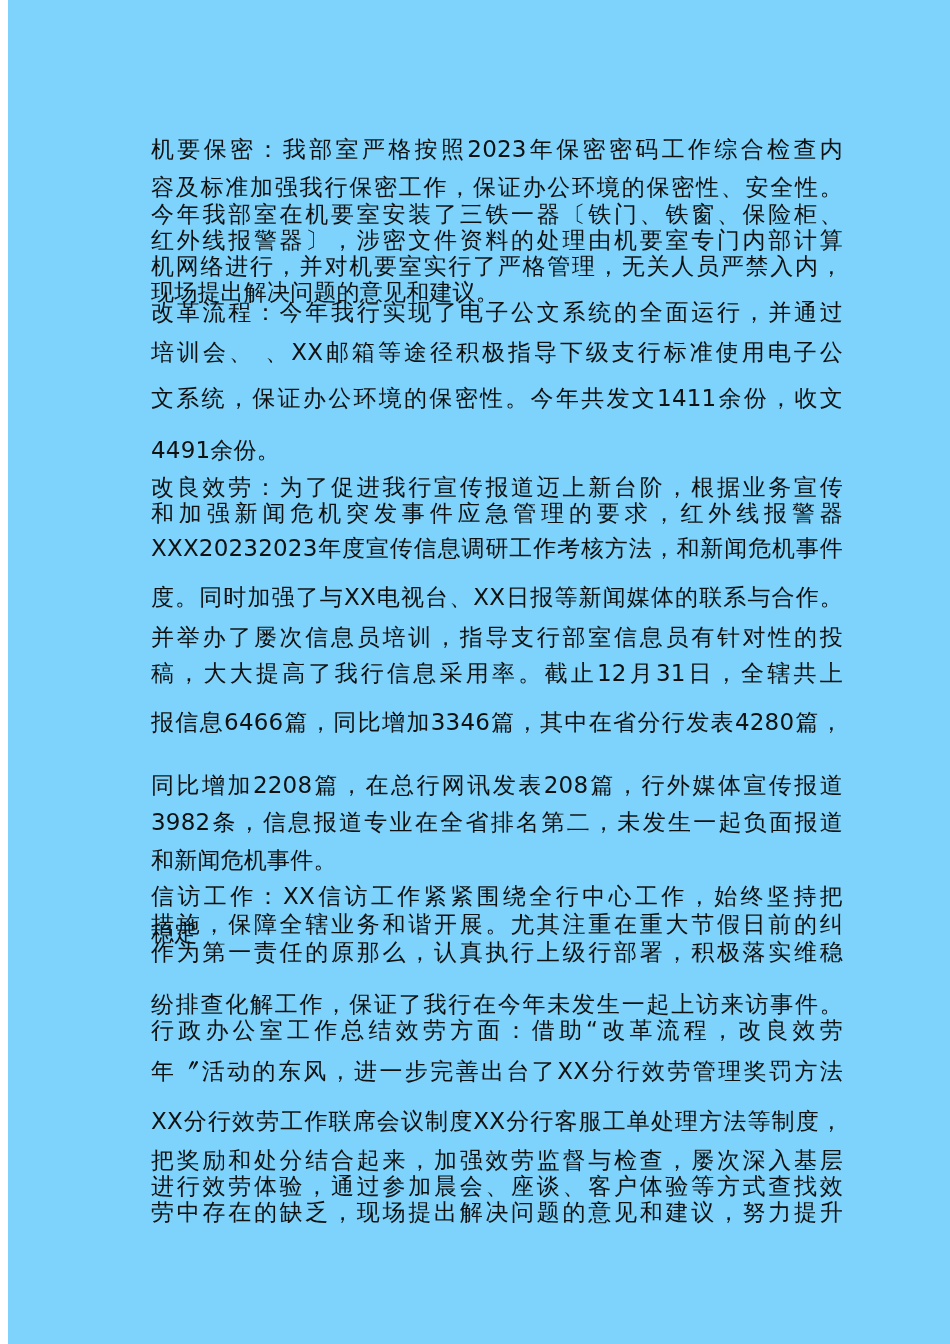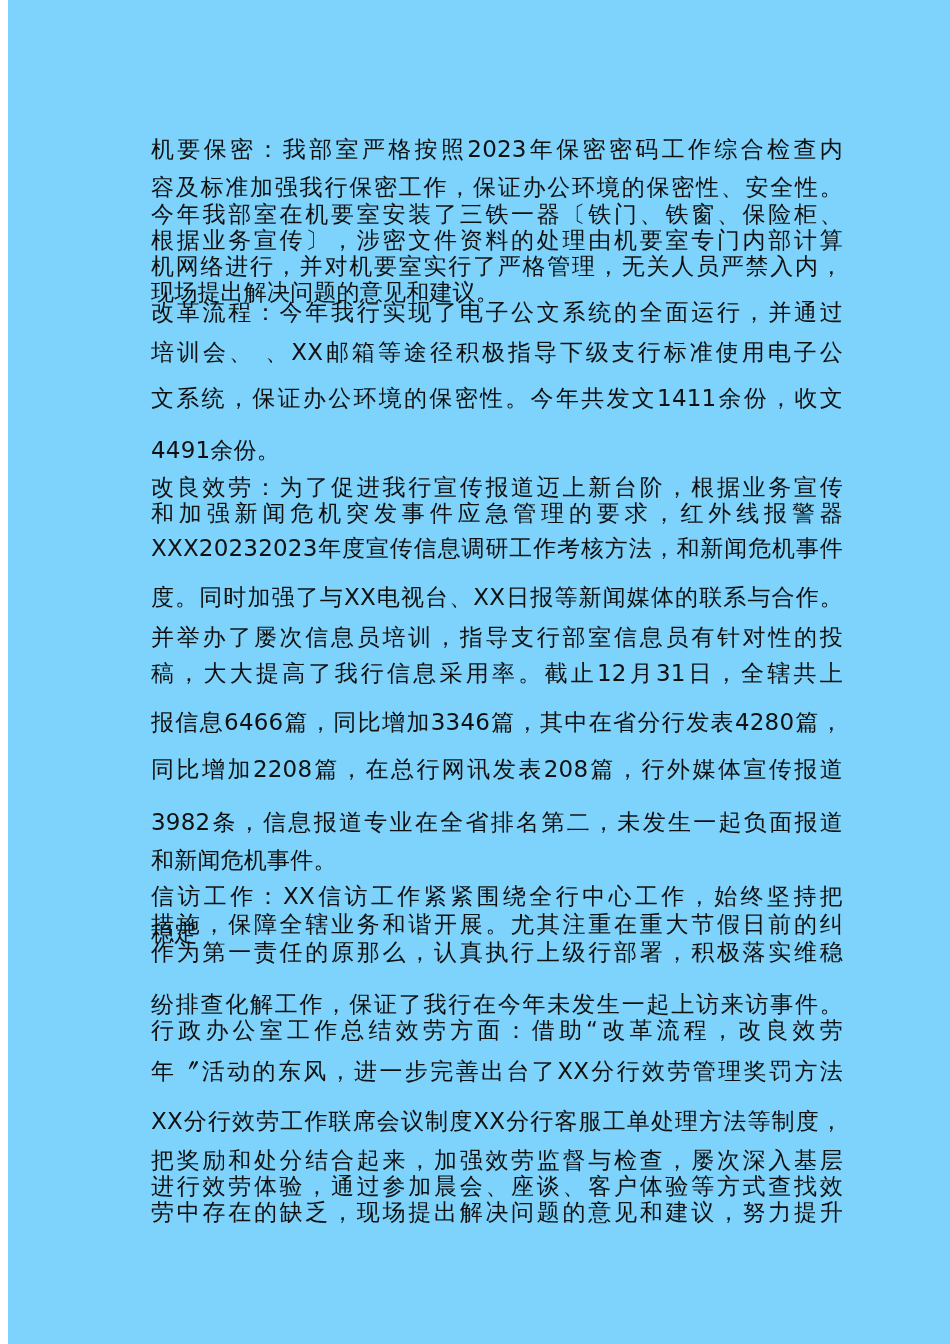--- a/index.html
+++ b/index.html
@@ -11,35 +11,35 @@
   .just { text-align: justify; text-align-last: justify; }
 </style>
 </head>
 <body>
 
 <div class="page">
   <div id="lines">
       <div class="line just" style="top: 136px;"> 机要保密：我部室严格按照2023年保密密码工作综合检查内</div>
       <div class="line just" style="top: 174px;">容及标准加强我行保密工作，保证办公环境的保密性、安全性。</div>
       <div class="line just" style="top: 201px;">今年我部室在机要室安装了三铁一器〔铁门、铁窗、保险柜、</div>
-      <div class="line just" style="top: 227px;">根据业务宣传〕，涉密文件资料的处理由机要室专门内部计算</div>
+      <div class="line just" style="top: 227px;">红外线报警器〕，涉密文件资料的处理由机要室专门内部计算</div>
       <div class="line just" style="top: 253px;">机网络进行，并对机要室实行了严格管理，无关人员严禁入内，</div>
       <div class="line" style="top: 279px;">现场提出解决问题的意见和建议。</div>
       <div class="line just" style="top: 299px;"> 改革流程：今年我行实现了电子公文系统的全面运行，并通过</div>
       <div class="line just" style="top: 339px;">培训会、  、XX邮箱等途径积极指导下级支行标准使用电子公</div>
       <div class="line just" style="top: 385px;">文系统，保证办公环境的保密性。今年共发文1411余份，收文</div>
       <div class="line" style="top: 437px;">4491余份。</div>
       <div class="line just" style="top: 474px;"> 改良效劳：为了促进我行宣传报道迈上新台阶，根据业务宣传</div>
       <div class="line just" style="top: 500px;">和加强新闻危机突发事件应急管理的要求，红外线报警器</div>
       <div class="line just" style="top: 535px;">XXX20232023年度宣传信息调研工作考核方法，和新闻危机事件</div>
       <div class="line just" style="top: 584px;">度。同时加强了与XX电视台、XX日报等新闻媒体的联系与合作。</div>
       <div class="line just" style="top: 624px;">并举办了屡次信息员培训，指导支行部室信息员有针对性的投</div>
       <div class="line just" style="top: 660px;">稿，大大提高了我行信息采用率。截止12月31日，全辖共上</div>
       <div class="line just" style="top: 709px;">报信息6466篇，同比增加3346篇，其中在省分行发表4280篇，</div>
-      <div class="line just" style="top: 756px;">同比增加2208篇，在总行网讯发表208篇，行外媒体宣传报道</div>
+      <div class="line just" style="top: 772px;">同比增加2208篇，在总行网讯发表208篇，行外媒体宣传报道</div>
       <div class="line just" style="top: 809px;">3982条，信息报道专业在全省排名第二，未发生一起负面报道</div>
       <div class="line" style="top: 847px;">和新闻危机事件。</div>
       <div class="line just" style="top: 883px;"> 信访工作：XX信访工作紧紧围绕全行中心工作，始终坚持把</div>
       <div class="line" style="top: 920px;">稳定</div>
       <div class="line just" style="top: 939px;"> 作为第一责任的原那么，认真执行上级行部署，积极落实维稳</div>
       <div class="line just" style="top: 911px;">措施，保障全辖业务和谐开展。尤其注重在重大节假日前的纠</div>
       <div class="line just" style="top: 991px;">纷排查化解工作，保证了我行在今年未发生一起上访来访事件。</div>
       <div class="line just" style="top: 1017px;">行政办公室工作总结效劳方面：借助“改革流程，改良效劳</div>
       <div class="line just" style="top: 1058px;">年〞活动的东风，进一步完善出台了XX分行效劳管理奖罚方法</div>
       <div class="line just" style="top: 1108px;">XX分行效劳工作联席会议制度XX分行客服工单处理方法等制度，</div>

